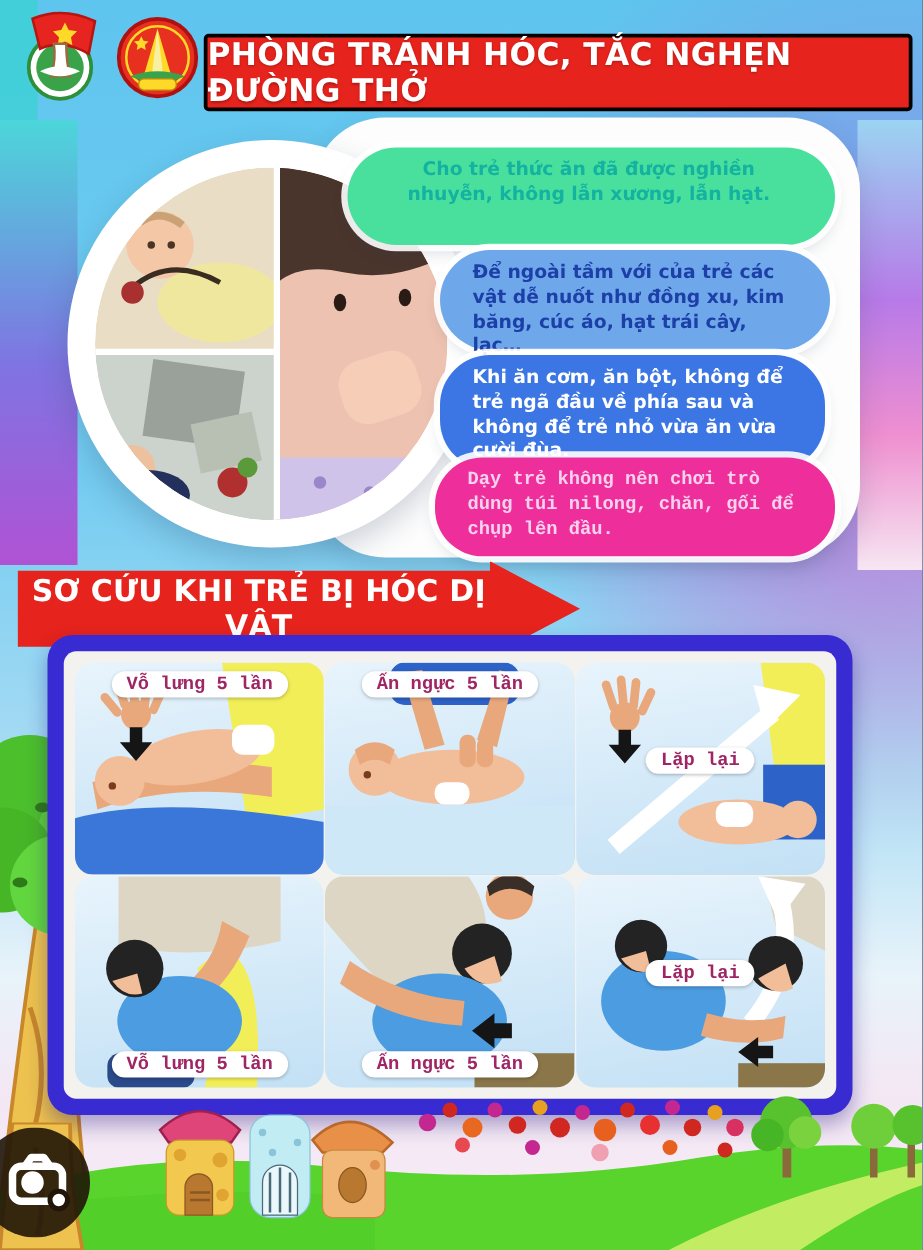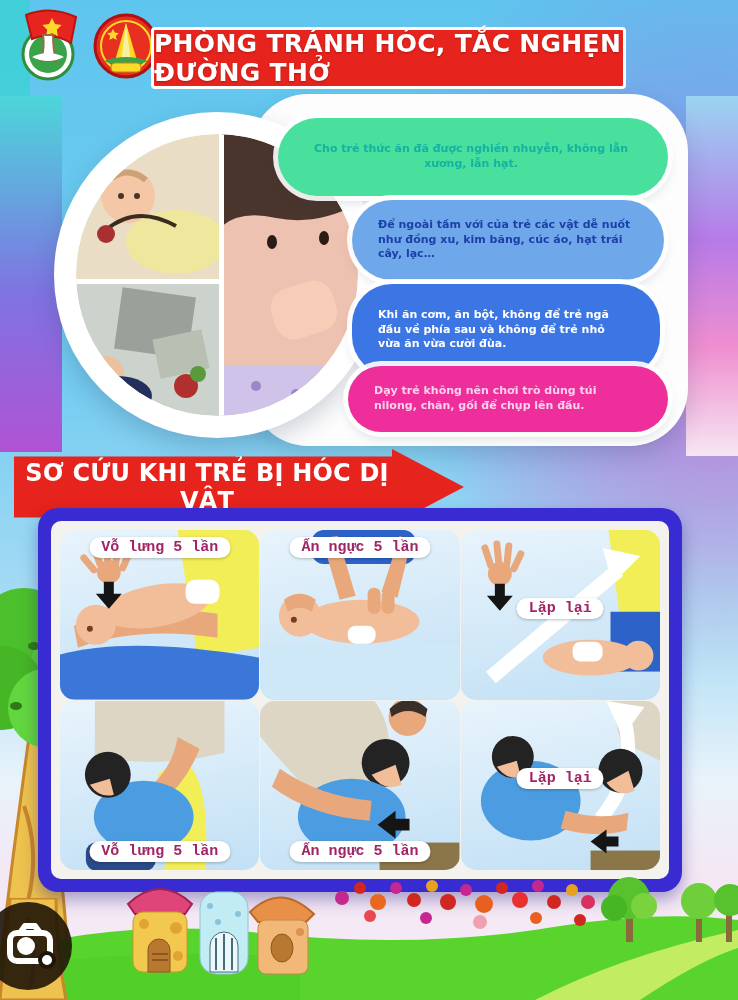--- a/index.html
+++ b/index.html
@@ -16,40 +16,40 @@
   .cyan-patch { position:absolute; left:0; top:0; width:30px; height:118px; background:#3ed0d6; opacity:.85; }
   .left-grad { position:absolute; left:0; top:96px; width:62px; height:356px;
     background:linear-gradient(180deg,#4cd6da 0%,#7f74e2 55%,#b052d4 100%); }
   .right-grad { position:absolute; left:686px; top:96px; width:52px; height:360px;
     background:linear-gradient(180deg,#9bd4f2 0%,#b77ae8 40%,#ef8fd0 70%,#f6e6f2 100%); }
 
   
   .logo { position:absolute; }
   .logo-left { left:10px; top:5px; width:76px; height:78px; }
   .logo-right { left:92px; top:12px; width:68px; height:68px; }
-  .banner { position:absolute; left:151px; top:27px; width:475px; height:62px;
-    background:#e6231c; border:3px solid #ffffff; border-radius:4px;
+  .banner { position:absolute; left:163px; top:27px; width:567px; height:62px;
+    background:#e6231c; border:3px solid #000000; border-radius:4px;
     display:flex; align-items:center; justify-content:center;
     color:#fff; font-weight:bold; font-size:25px; letter-spacing:.3px;
     text-shadow:0 1px 2px rgba(0,0,0,.25); }
 
   
   .tips-card { position:absolute; left:250px; top:94px; width:438px; height:352px;
     background:#fdfdfd; border-radius:58px; box-shadow:0 10px 22px rgba(40,60,90,.18); }
   .collage-ring { position:absolute; left:54px; top:112px; width:326px; height:326px;
     border-radius:50%; background:#fff; box-shadow:0 10px 24px rgba(40,60,90,.22); }
   .collage { position:absolute; left:76px; top:134px; width:282px; height:282px;
     border-radius:50%; overflow:hidden; }
-  .bubble { position:absolute; display:flex; align-items:center;
-    font-weight:bold; font-size:11px; line-height:1.32; padding:8px 30px 8px 26px;
+  .bubble { position:absolute; display:flex; align-items:flex-start;
+    font-weight:bold; font-size:15px; line-height:1.32; padding:8px 30px 8px 26px;
     box-shadow:0 0 0 5px rgba(255,255,255,.9), 0 6px 12px rgba(40,60,90,.18); }
   .b1 { left:278px; top:118px; width:390px; height:78px; border-radius:40px; text-align:center; justify-content:center; }
   .b2 { left:352px; top:200px; width:312px; height:80px; border-radius:41px; }
   .b3 { left:352px; top:284px; width:308px; height:92px; border-radius:40px; }
-  .b4 { left:348px; top:366px; width:320px; height:66px; border-radius:38px; }
+  .b4 { left:348px; top:366px; width:320px; height:79px; border-radius:38px;font-family:Liberation Mono, monospace; }
 
   
   .arrow-banner { position:absolute; left:14px; top:449px; width:450px; height:76px;
     background:#e6231c; filter:drop-shadow(0 3px 3px rgba(120,10,10,.4));
     clip-path:polygon(0 10%, 84% 10%, 84% 0, 100% 50%, 84% 100%, 84% 90%, 0 90%);
     display:flex; align-items:center; }
   .arrow-banner span { width:84%; text-align:center; color:#fff; font-weight:bold;
     font-size:24px; letter-spacing:.2px; padding-left:8px; }
 
   

